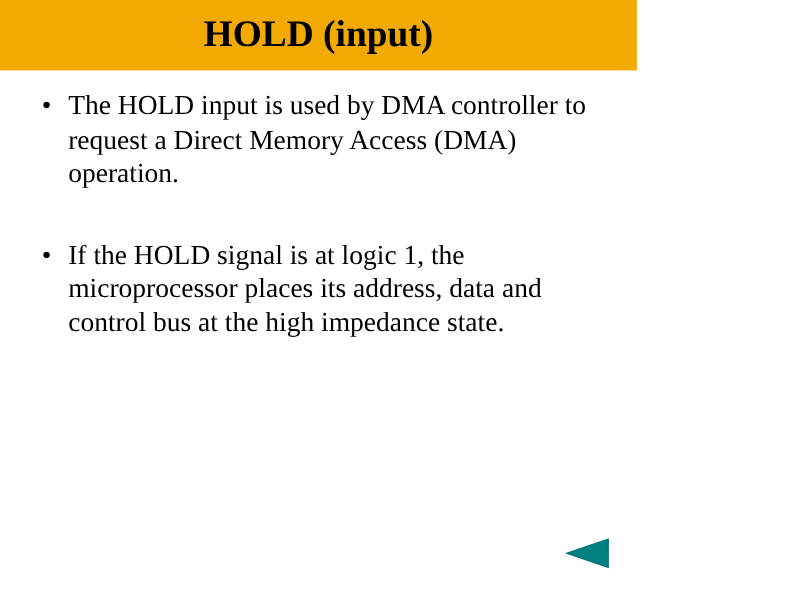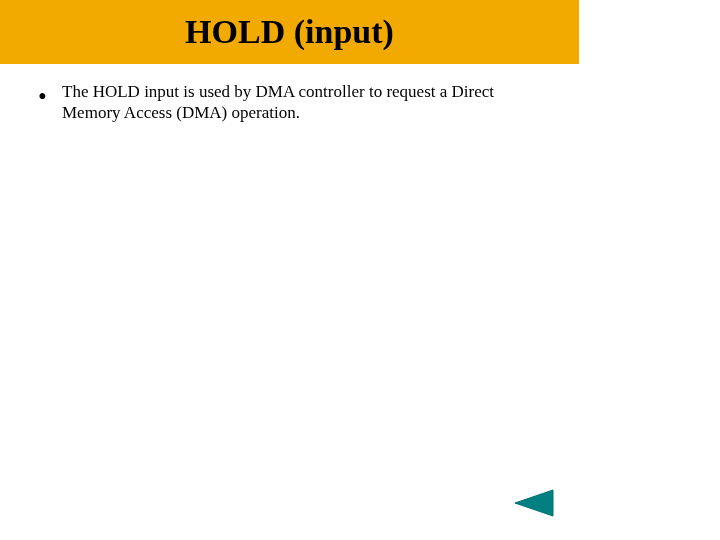--- a/index.html
+++ b/index.html
@@ -35,21 +35,21 @@
     padding: 18px 32px 0 32px;
   }
   ul.bullets {
     list-style: none;
     margin: 0;
     padding: 0;
   }
   ul.bullets > li {
     position: relative;
     padding-left: 30px;
-    font-size: 17px;
+    font-size: 25px;
     line-height: 1.22;
     margin-bottom: 44px;
   }
   ul.bullets > li::before {
     content: "•";
     position: absolute;
     left: 6px;
     top: 0;
     font-size: 25px;
   }
@@ -72,20 +72,21 @@
 
 <div class="slide">
 
   <div class="title-band">
     <div class="title-text">HOLD (input)</div>
   </div>
 
   <div class="body">
     <ul class="bullets">
       <li>The HOLD input is used by DMA controller to request a Direct Memory Access (DMA) operation.</li>
+      <li>If the HOLD signal is at logic 1, the microprocessor places its address, data and control bus at the high impedance state.</li>
     </ul>
   </div>
 
   <div class="nav-back">
     <span>
       <svg viewBox="0 0 42 30">
         <polygon points="2,15 40,2 40,28" fill="#008080" stroke="#007070" stroke-width="1"></polygon>
       </svg>
     </span>
   </div>

